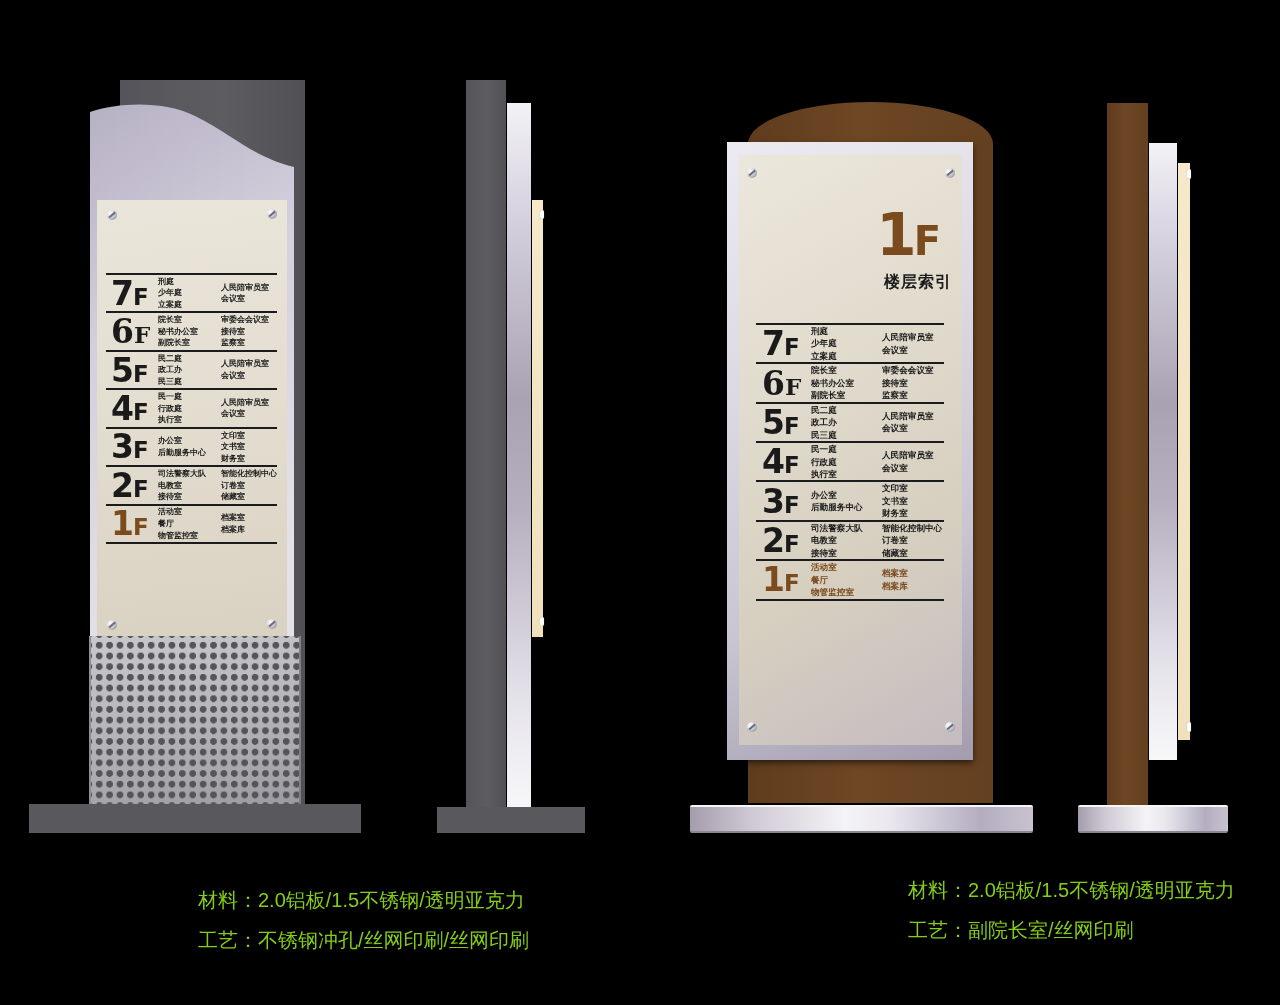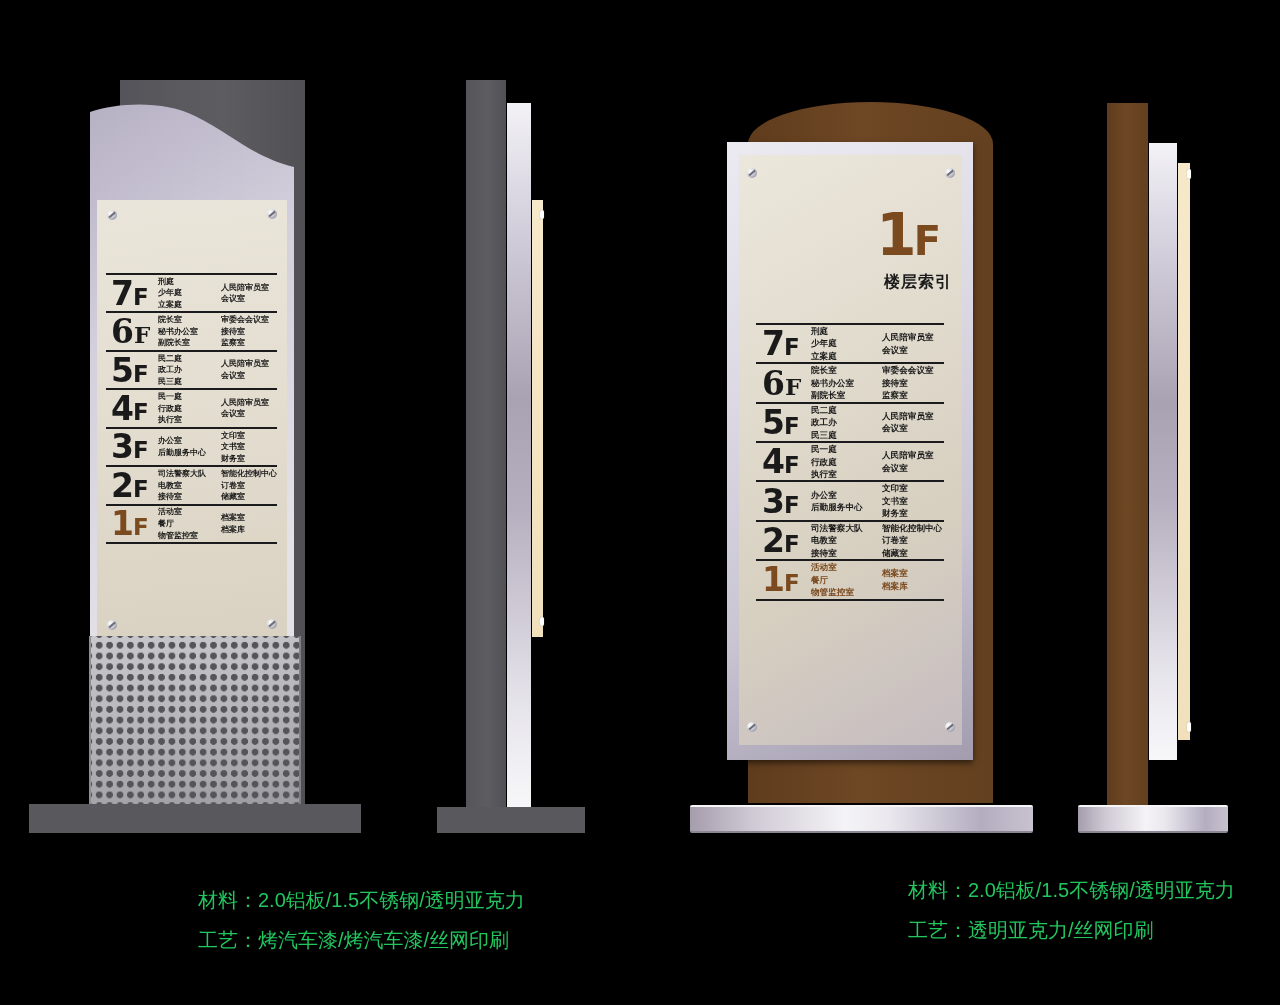--- a/index.html
+++ b/index.html
@@ -59,21 +59,21 @@
   .brown-txt{color:#7b4a1e !important;}
 
   
   .sign-title{position:absolute;text-align:right;color:#7b4a1e;font-weight:bold;line-height:1;}
   .sign-title .digit{font-size:58px;letter-spacing:-3px;}
   .sign-title .suffix{font-size:40px;}
   .sign-subtitle{position:absolute;text-align:right;color:#1b1b1b;font-weight:bold;
                  font-size:16px;letter-spacing:1px;}
 
   
-  .caption{position:absolute;color:#22c55e;font-size:20px;
+  .caption{position:absolute;color:#84cc16;font-size:20px;
            font-family:"Liberation Sans","DejaVu Sans",sans-serif;}
   .caption div{height:40px;line-height:40px;}
 </style>
 </head>
 <body>
 
 <div class="abs col-gray" style="left:120px;top:80px;width:185px;height:724px;"></div>
 
 <svg class="abs" style="left:90px;top:100px;" width="204" height="540" viewBox="0 0 204 540">
   <defs>
@@ -345,18 +345,18 @@
 
 <div class="abs col-brown" style="left:1107px;top:103px;width:41px;height:702px;"></div>
 <div class="abs strip-silver" style="left:1149px;top:143px;width:28px;height:617px;"></div>
 <div class="abs strip-cream" style="left:1178px;top:163px;width:12px;height:577px;"></div>
 <span class="abs screw-notch" style="left:1187px;top:169px;width:4px;height:10px;"></span>
 <span class="abs screw-notch" style="left:1187px;top:722px;width:4px;height:10px;"></span>
 <div class="abs base-metal" style="left:1078px;top:805px;width:150px;height:24px;border-radius:2px;"></div>
 
 <div class="caption" style="left:198px;top:880px;">
   <div>材料：2.0铝板/1.5不锈钢/透明亚克力</div>
-  <div>工艺：烤汽车漆/烤汽车漆/丝网印刷</div>
+  <div>工艺：不锈钢冲孔/丝网印刷/丝网印刷</div>
 </div>
 <div class="caption" style="left:908px;top:870px;">
   <div>材料：2.0铝板/1.5不锈钢/透明亚克力</div>
-  <div>工艺：透明亚克力/丝网印刷</div>
+  <div>工艺：副院长室/丝网印刷</div>
 </div>
 
 </body></html>

